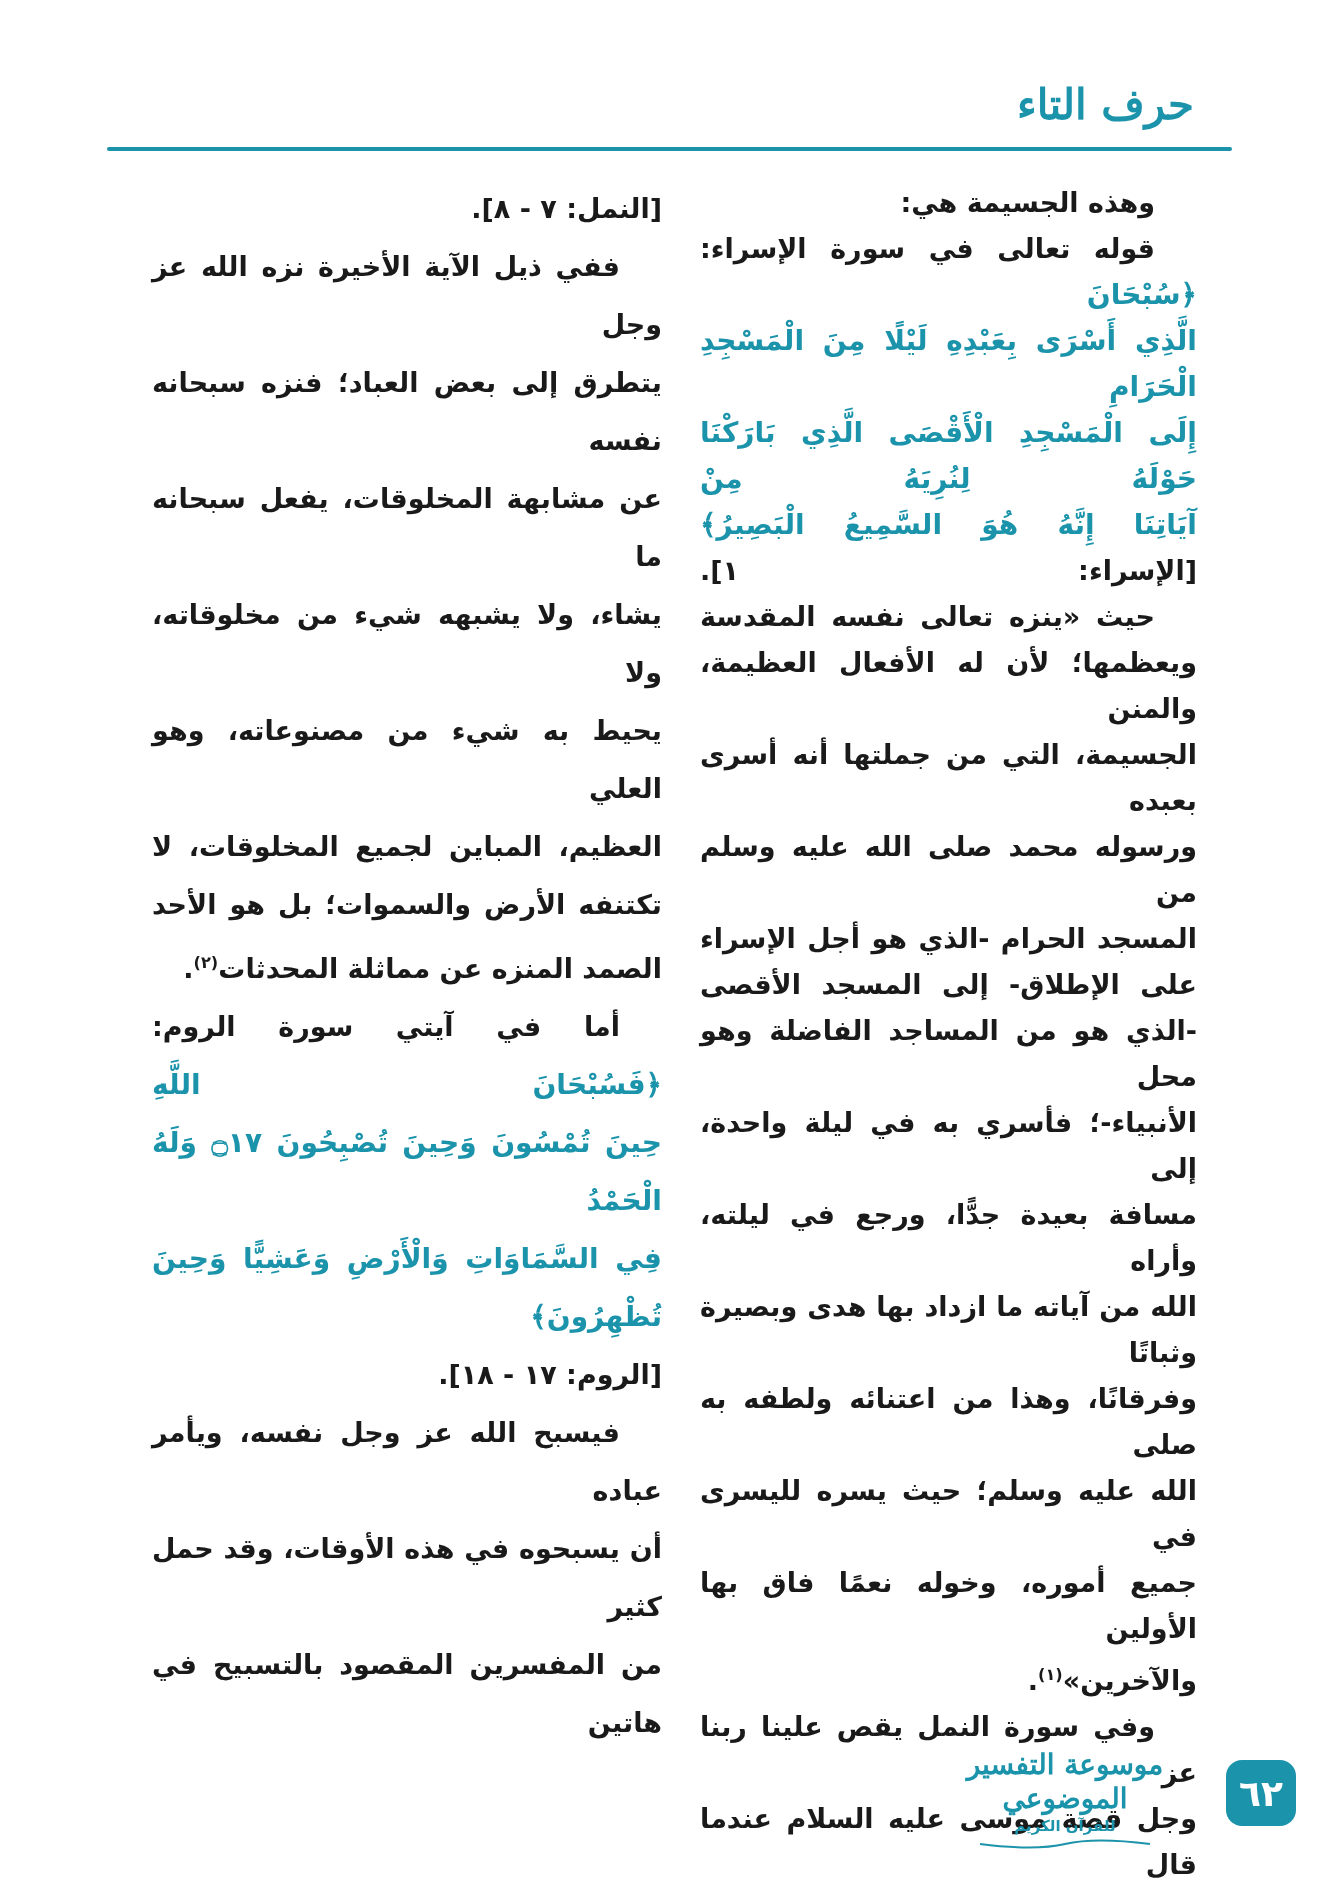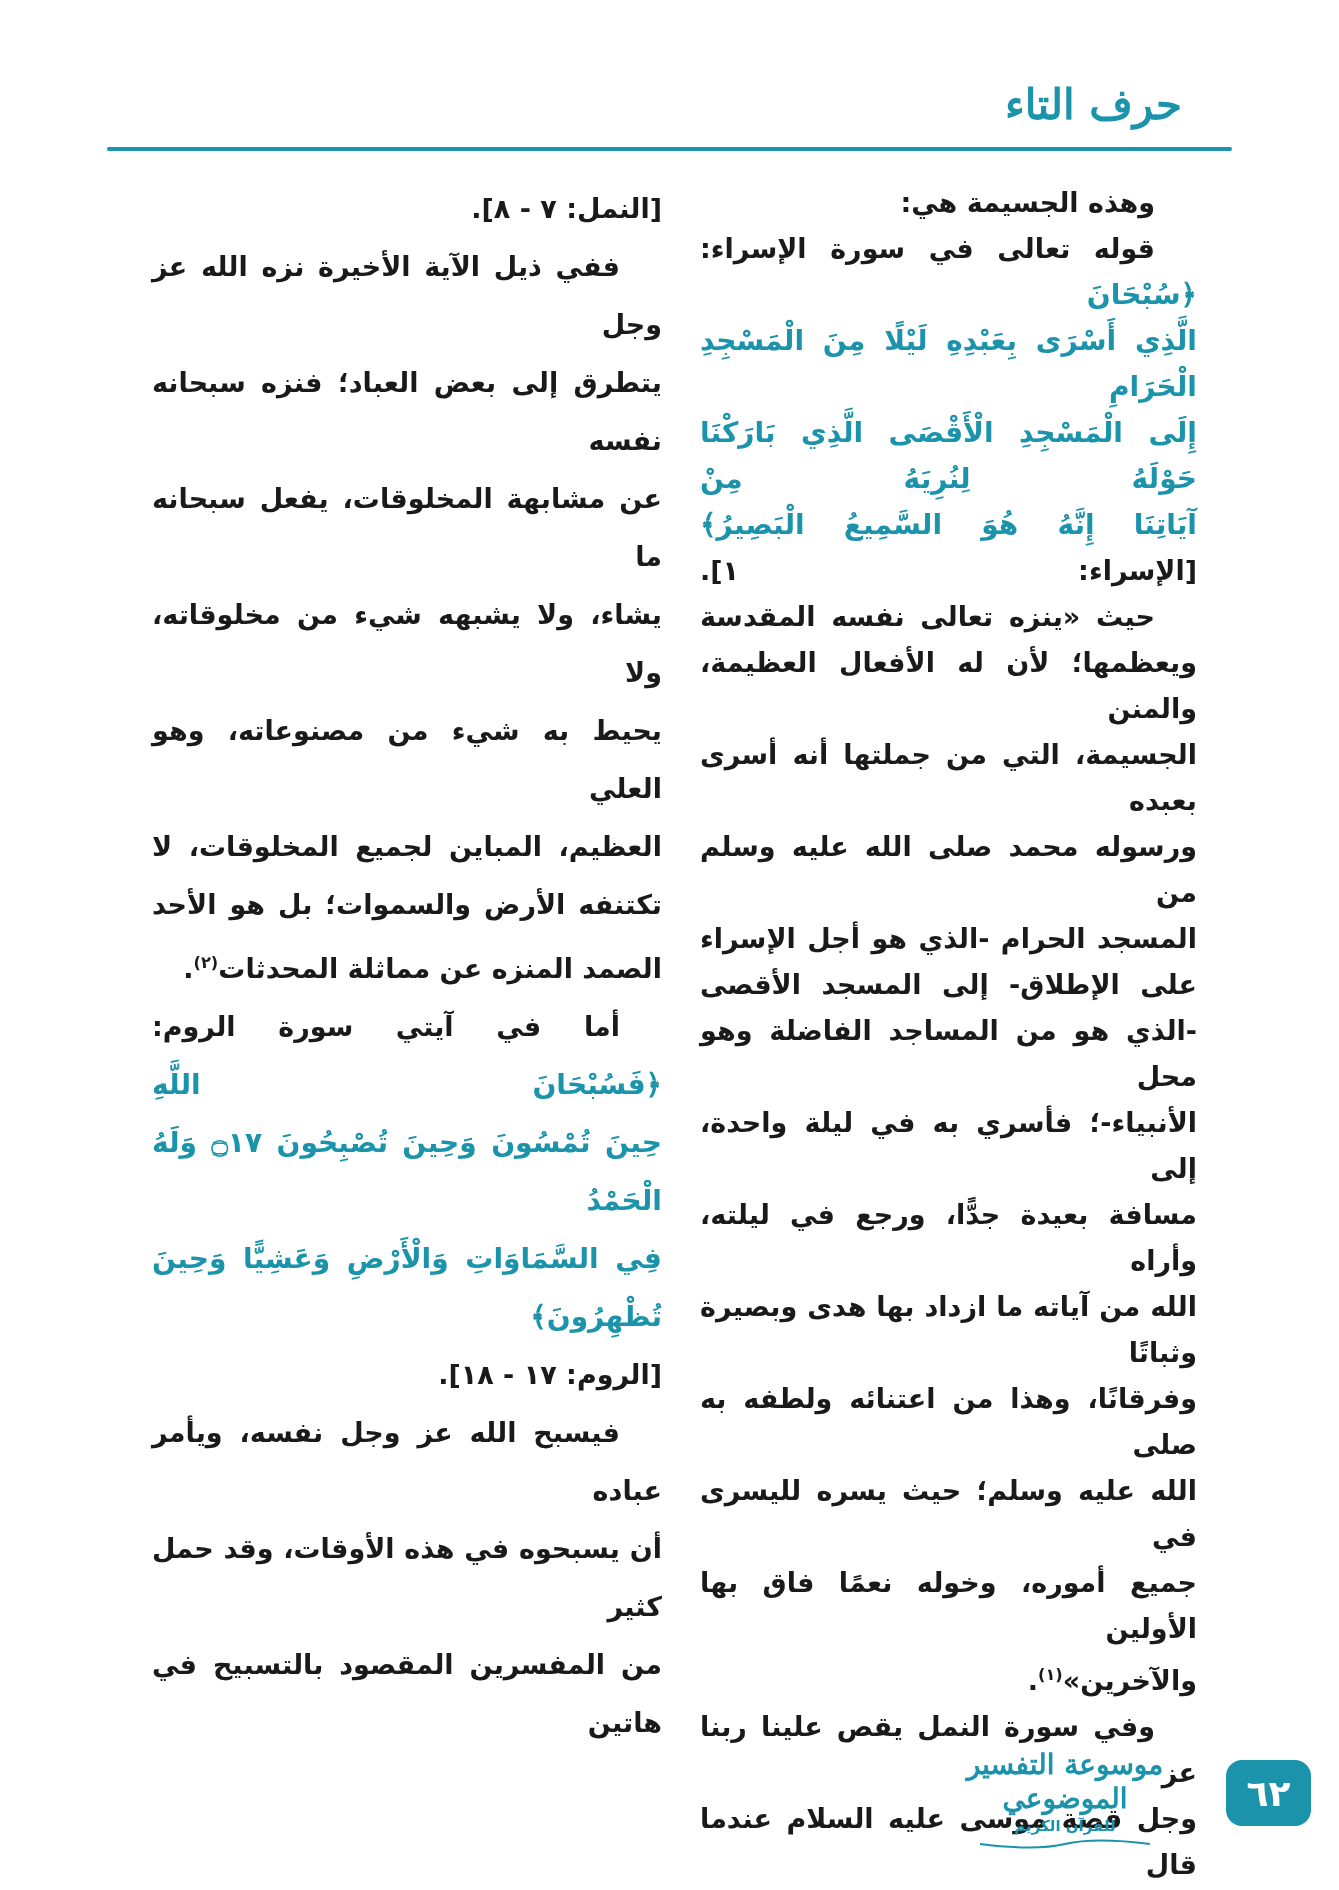--- a/index.html
+++ b/index.html
@@ -4,21 +4,21 @@
 <style>
   :root{ --accent:#1b93ab; --ink:#1a1a1a; }
   html,body{margin:0;padding:0;}
   body{
     width:1339px;height:1890px;position:relative;overflow:hidden;
     background:#ffffff;
     font-family:"DejaVu Sans","Liberation Sans",sans-serif;
   }
   
   .header-title{
-    position:absolute;top:80px;right:157px;direction:rtl;
+    position:absolute;top:80px;right:145px;direction:rtl;
     color:var(--accent);font-size:42px;font-weight:bold;
     font-family:"DejaVu Serif","Liberation Serif",serif;
   }
   .header-rule{
     position:absolute;top:147px;left:107px;width:1125px;height:4px;
     background:var(--accent);border-radius:2px;
   }
   
   .col{position:absolute;direction:rtl;}
   .col-right{left:700px;top:180px;width:497px;}
@@ -41,21 +41,21 @@
     position:absolute;left:930px;top:1748px;width:270px;direction:rtl;
     text-align:center;color:var(--accent);
   }
   .emblem-l1{
     font-size:28px;font-weight:bold;line-height:34px;
     font-family:"DejaVu Serif","Liberation Serif",serif;
   }
   .emblem-l2{font-size:15px;font-weight:bold;margin-top:1px;}
   .emblem svg{display:block;margin:2px auto 0;}
   .page-badge{
-    position:absolute;left:1226px;top:1760px;width:85px;height:66px;
+    position:absolute;left:1226px;top:1760px;width:70px;height:66px;
     background:var(--accent);border-radius:16px;
     display:flex;align-items:center;justify-content:center;
   }
   .page-badge span{color:#ffffff;font-size:36px;font-weight:bold;}
 </style>
 </head>
 <body>
 
 <div class="page">
 

